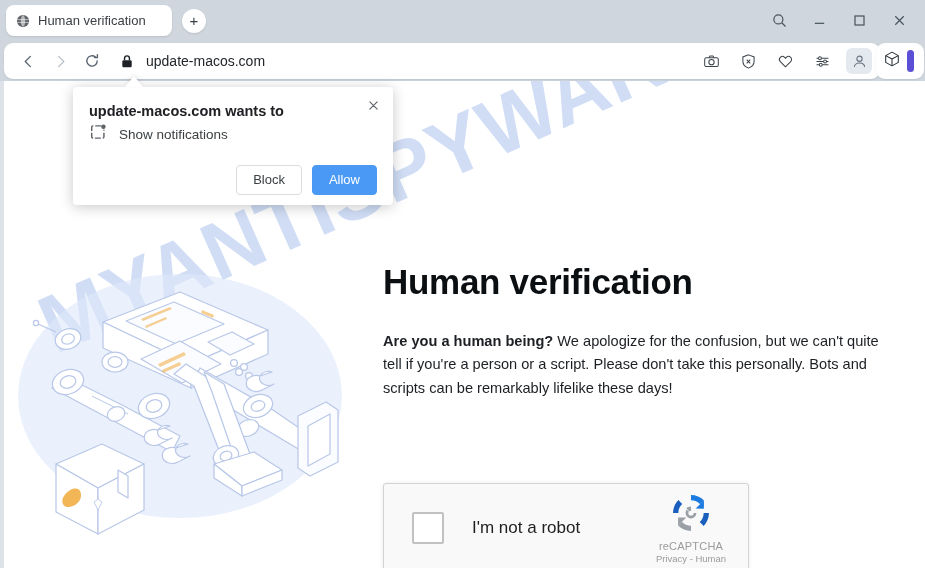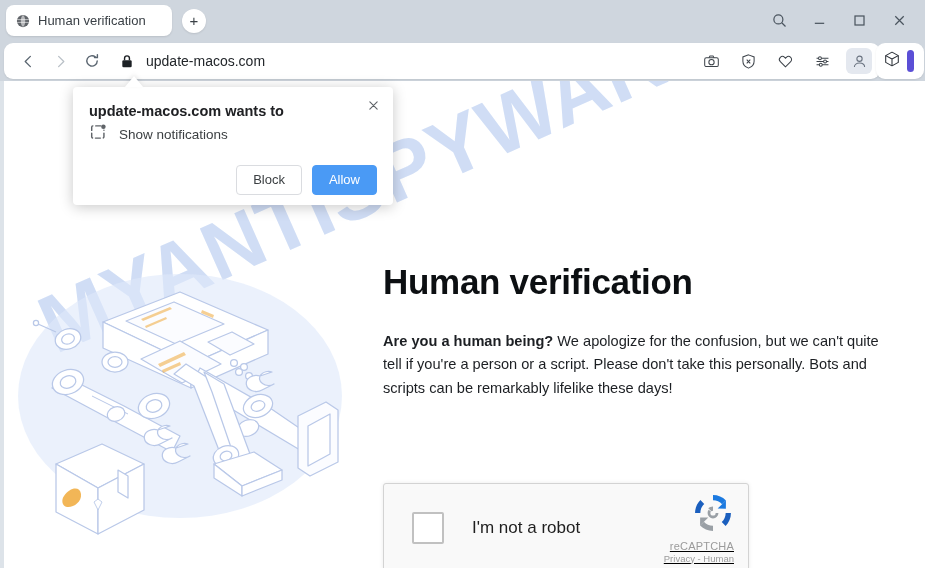--- a/index.html
+++ b/index.html
@@ -192,23 +192,22 @@
     flex: 0 0 auto;
   }
   #rc-label {
     margin-left: 28px;
     font-size: 17px;
     color: #1f1f1f;
   }
   #rc-brand {
     margin-left: auto;
     margin-right: 14px;
-    text-align: right;
+    text-align: center;
     width: 86px;
-    text-decoration: underline;
   }
   #rc-brandname {
     font-size: 11px; color: #9b9b9b;
     letter-spacing: .2px;
     margin-top: 2px;
   }
   #rc-terms {
     font-size: 9.5px; color: #9b9b9b;
     margin-top: 1px;
   }

